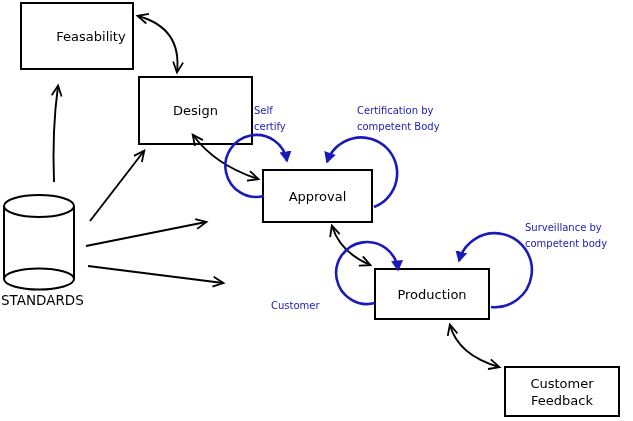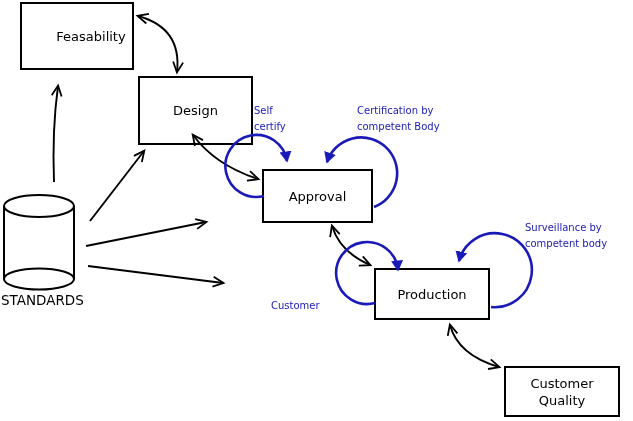--- a/index.html
+++ b/index.html
@@ -65,21 +65,21 @@
     <span>Design</span>
   </div>
   <div class="box" id="box-approval">
     <span>Approval</span>
   </div>
   <div class="box" id="box-production">
     <span>Production</span>
   </div>
   <div class="box" id="box-customer">
     <span>Customer</span>
-    <span>Quality</span>
+    <span>Feedback</span>
   </div>
 
   <div class="anno" id="anno-self-certify">
     <div>Self</div>
     <div>certify</div>
   </div>
   <div class="anno" id="anno-certification">
     <div>Certification by</div>
     <div>competent Body</div>
   </div>

